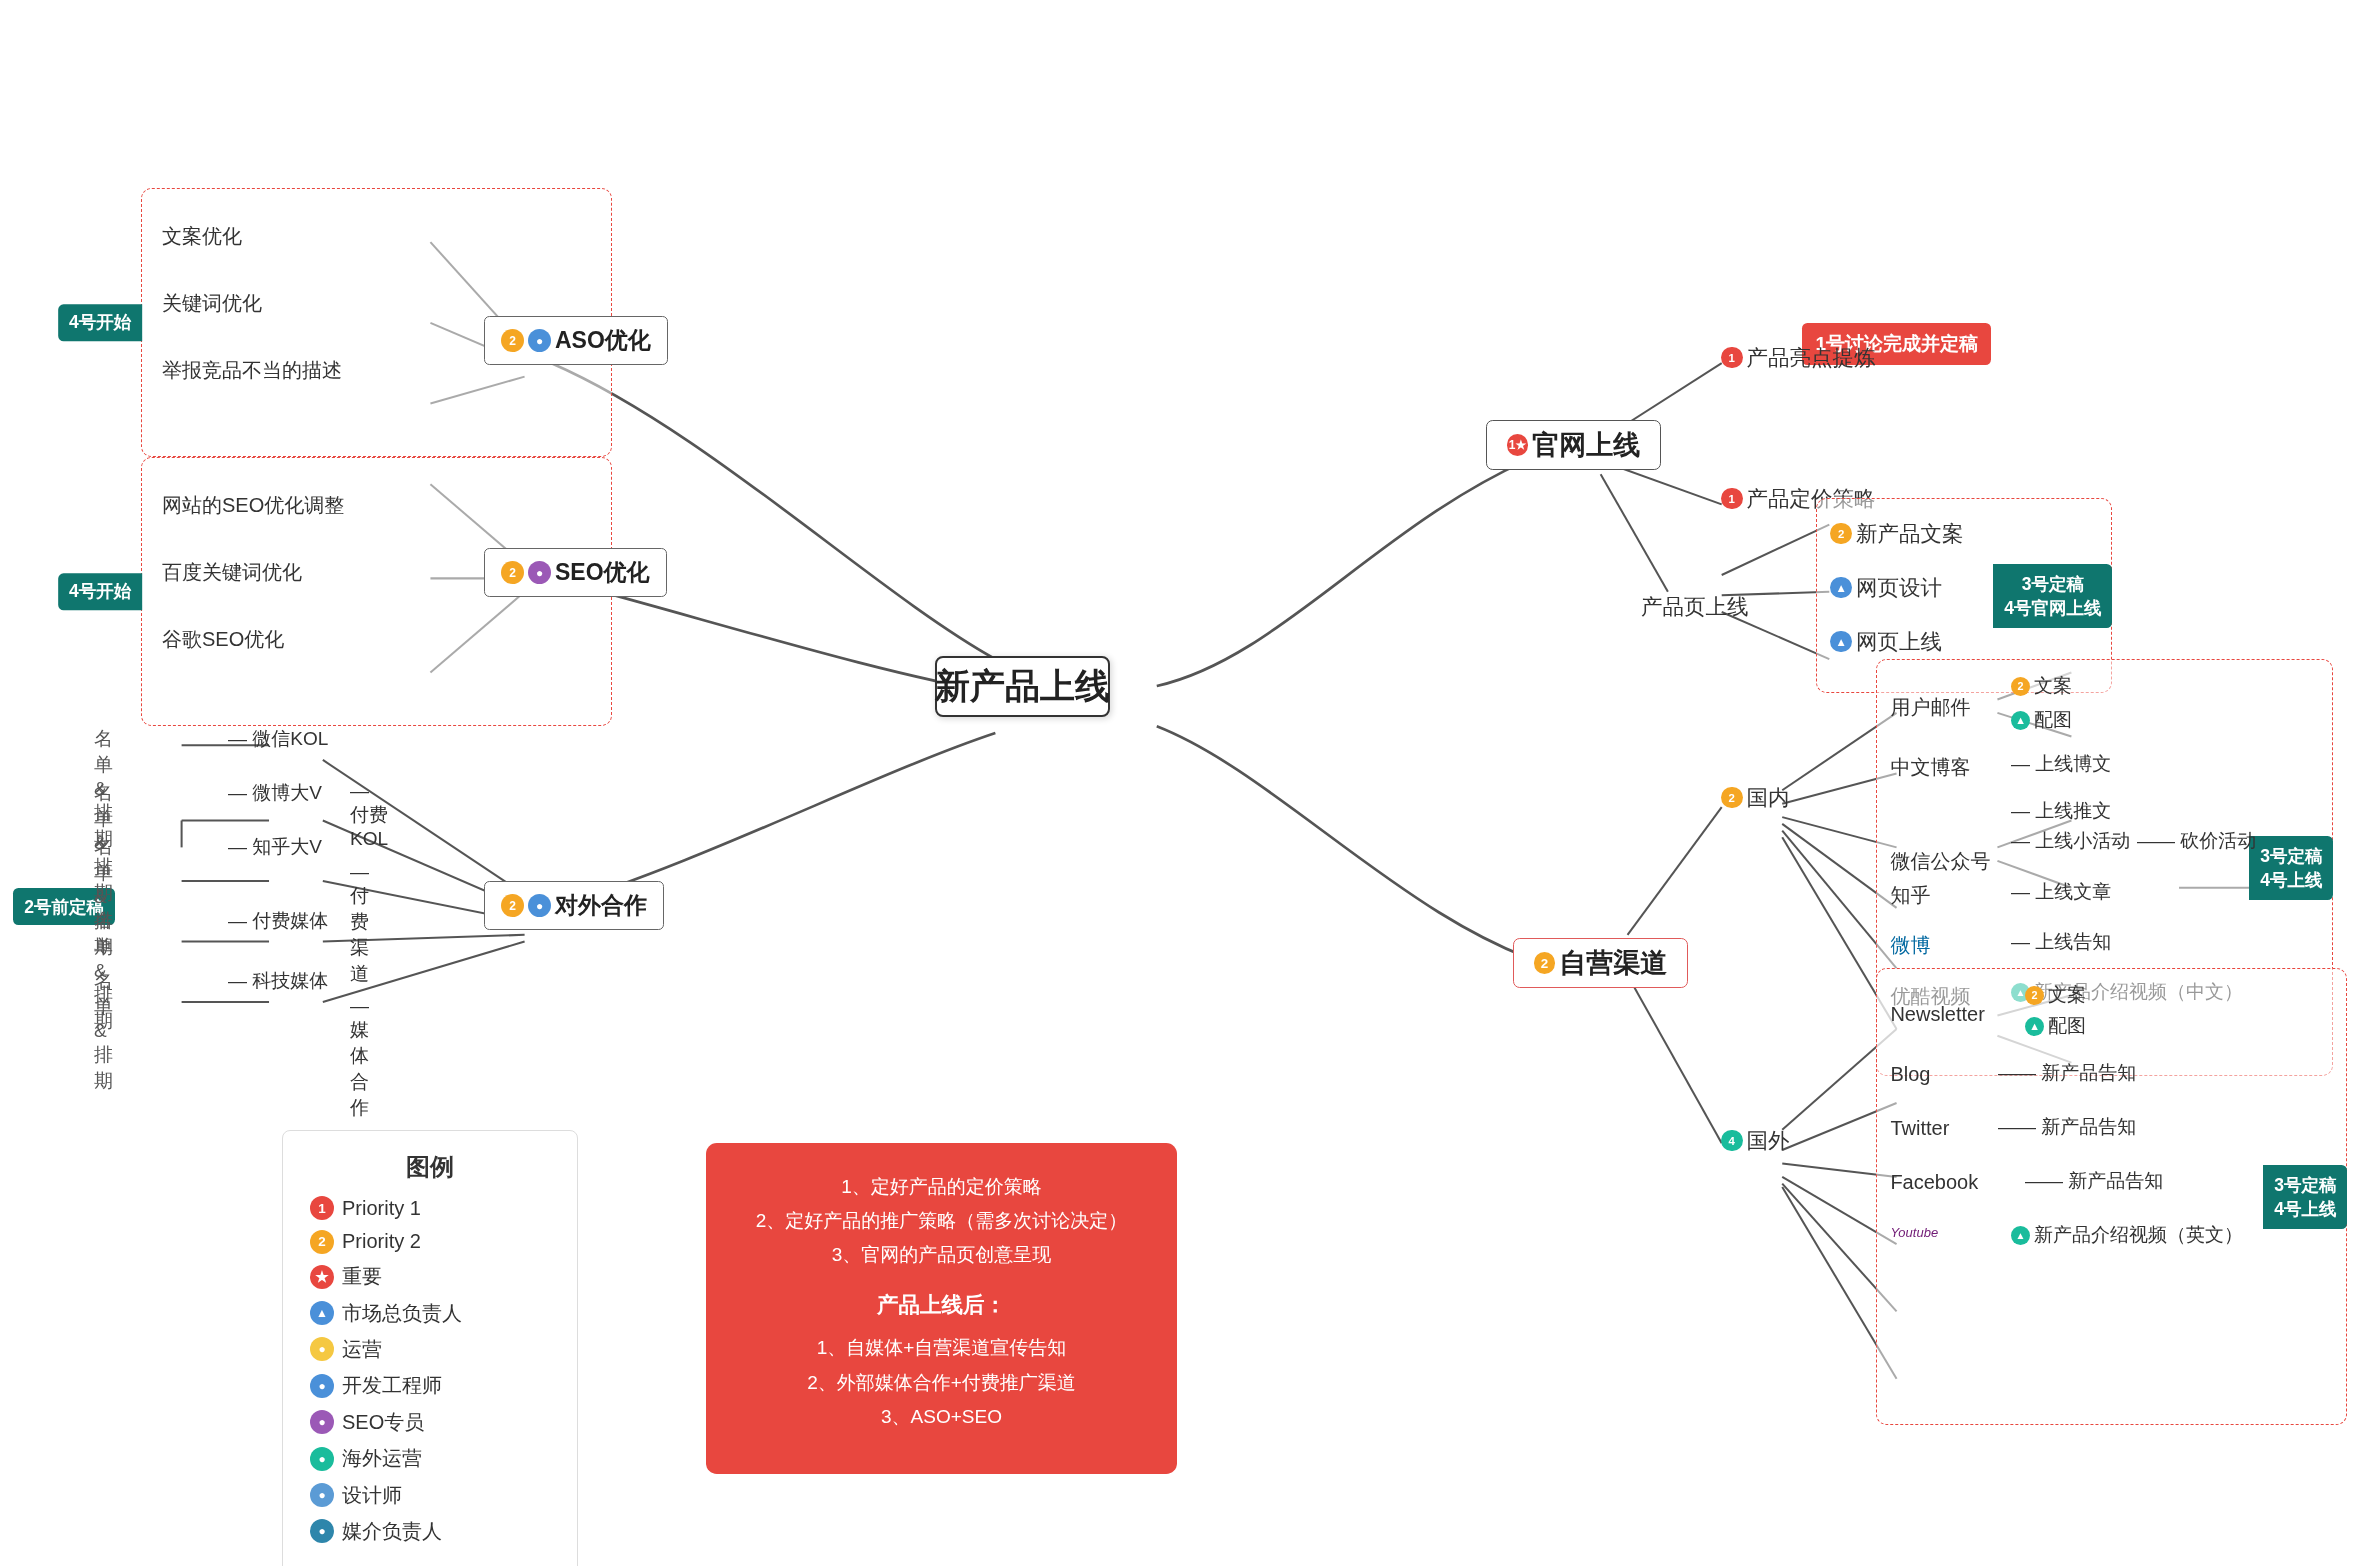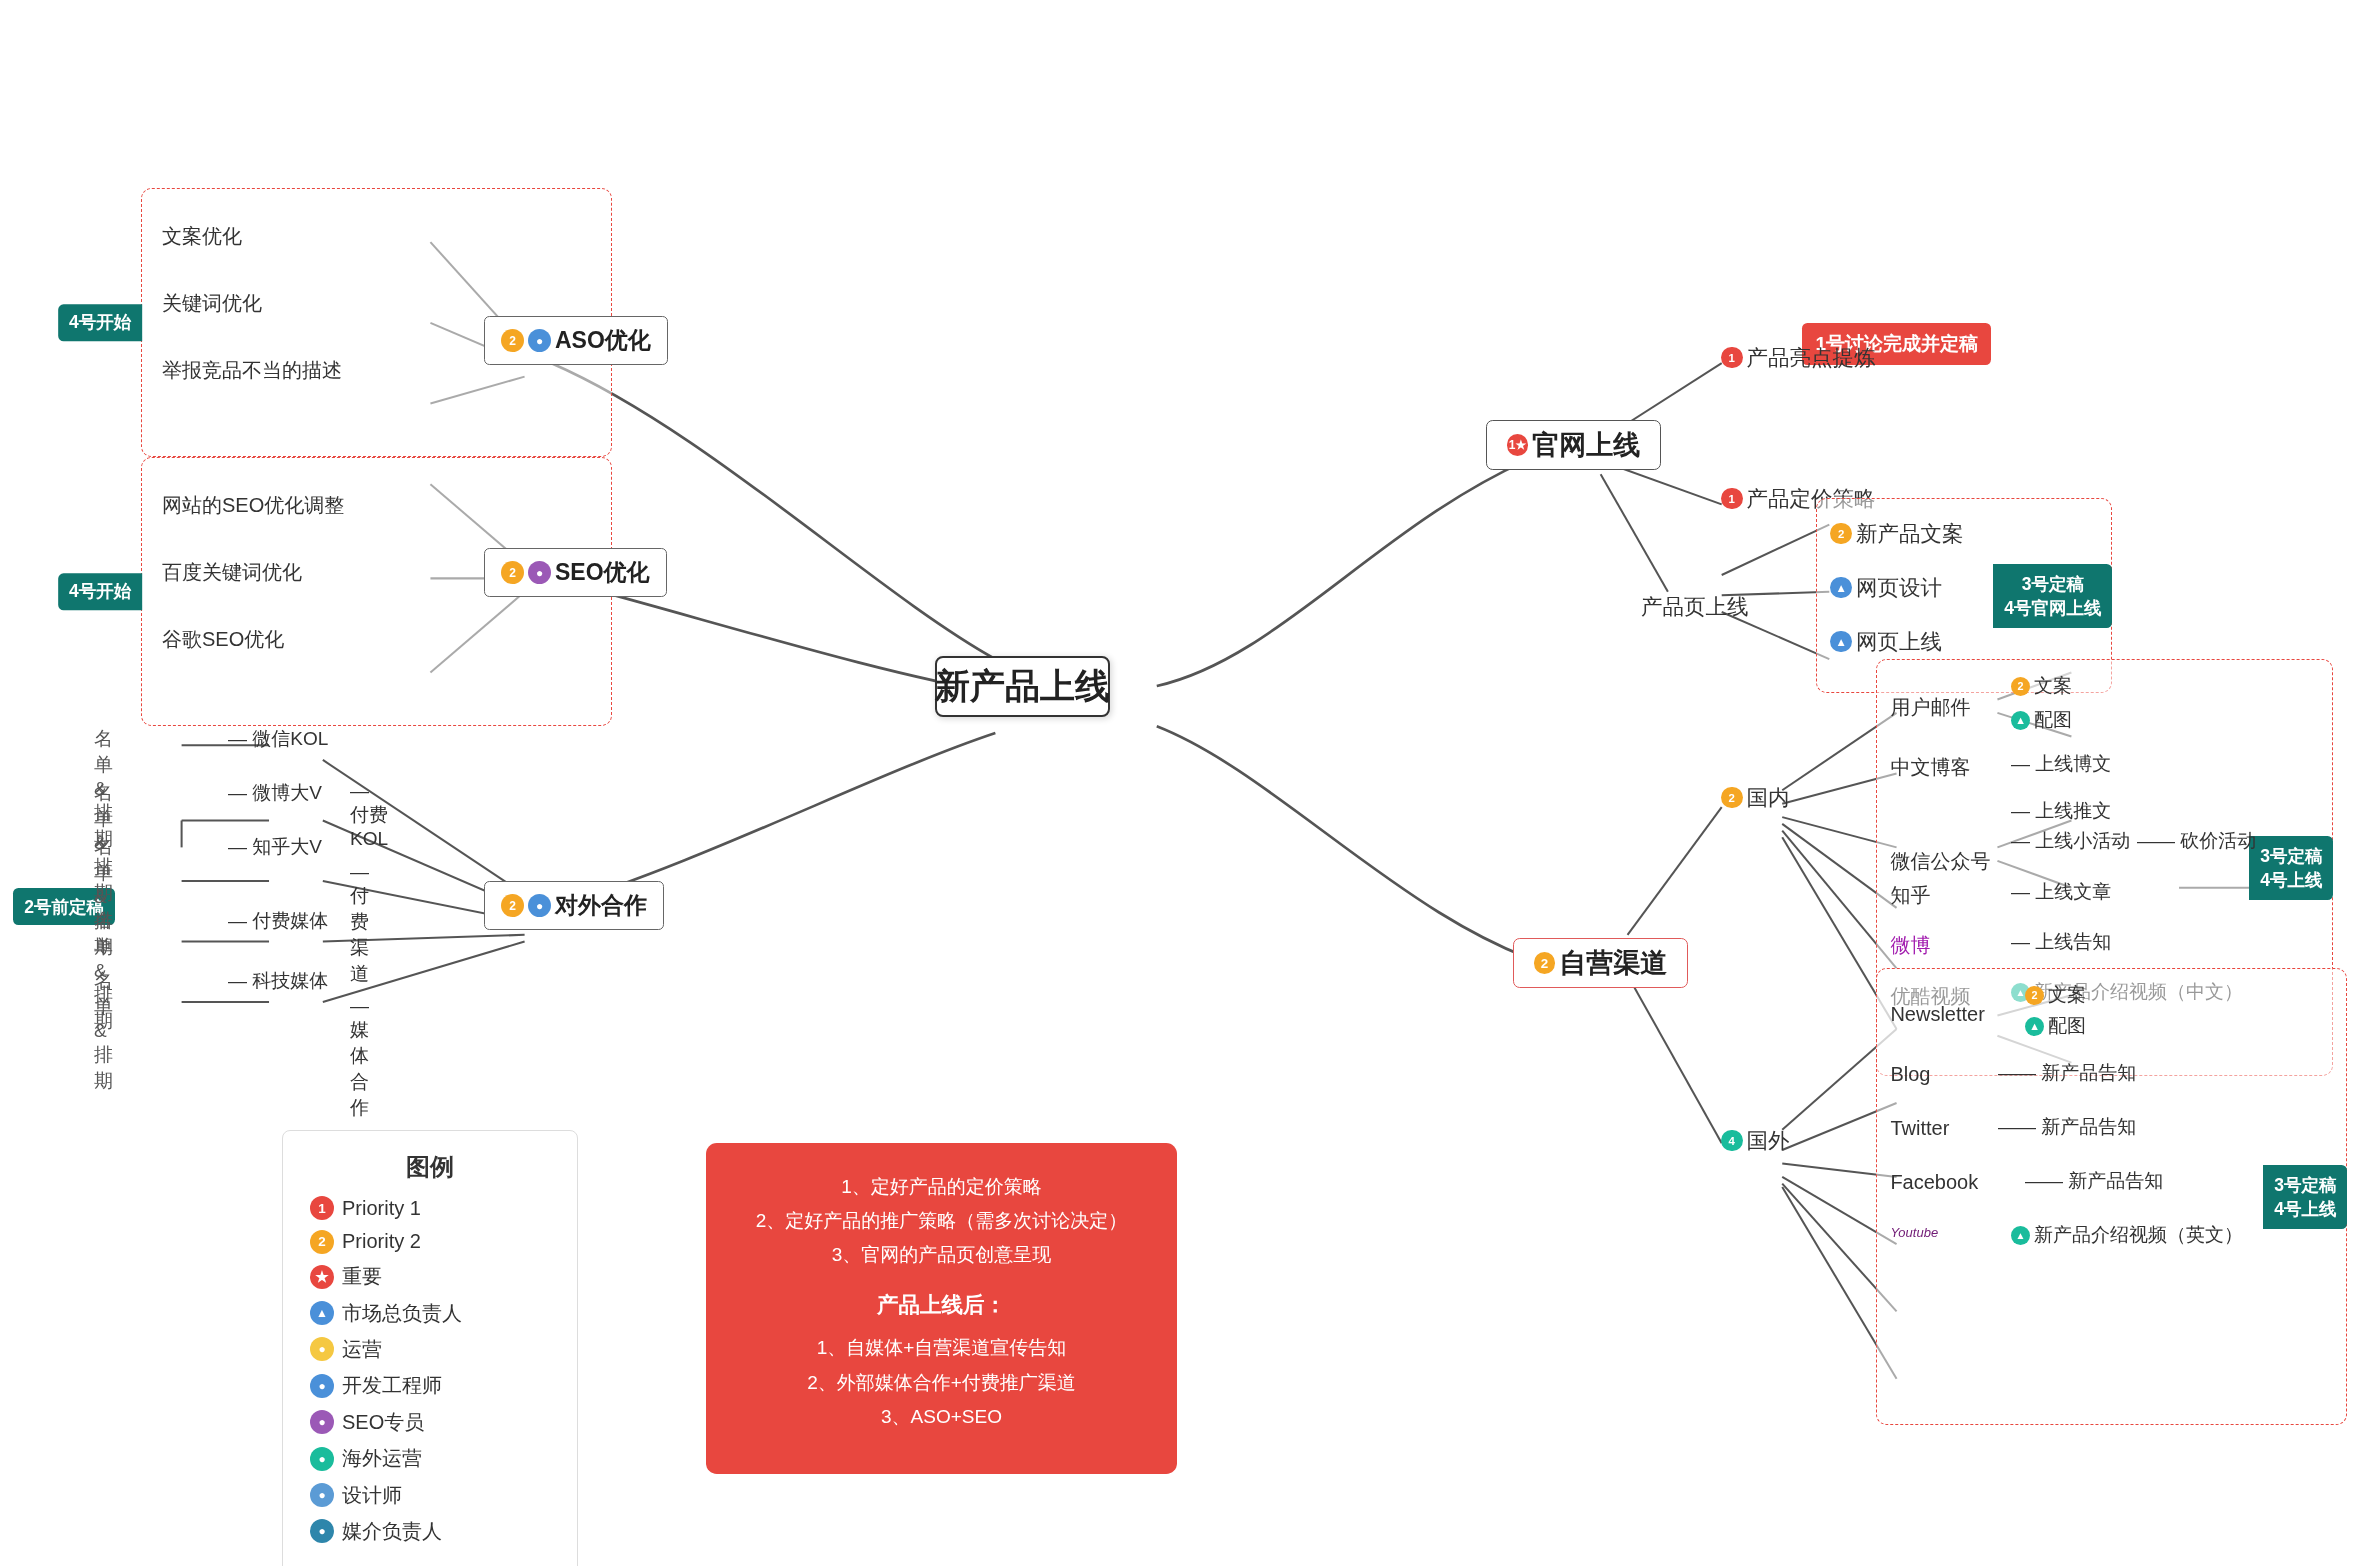--- a/index.html
+++ b/index.html
@@ -326,21 +326,21 @@
   <div style="position:absolute; left:13.4px; top:155px; font-size:20px; color:#333;margin-top:33px;">微信公众号</div>
   <div style="position:absolute; left:134px; top:138px; font-size:19px; color:#333;">— 上线推文</div>
   <div style="position:absolute; left:134px; top:168px; font-size:19px; color:#333; display:flex; align-items:flex-start;">
     — 上线小活动
     <span style="margin-left:6.7px;">—— 砍价活动</span>
   </div>
 
   <div style="position:absolute; left:13.4px; top:222px; font-size:20px; color:#333;">知乎</div>
   <div style="position:absolute; left:134px; top:219px; font-size:19px; color:#333;">— 上线文章</div>
 
-  <div style="position:absolute; left:13.4px; top:272px; font-size:20px; color:#a21caf;">微博</div>
+  <div style="position:absolute; left:13.4px; top:272px; font-size:20px; color:#0369a1;">微博</div>
   <div style="position:absolute; left:134px; top:269px; font-size:19px; color:#333;">— 上线告知</div>
 
   <div style="position:absolute; left:13.4px; top:323px; font-size:20px; color:#333;">优酷视频</div>
   <div style="position:absolute; left:134px; top:319px; font-size:19px; color:#333; display:flex; align-items:center;">
     <span class="inline-badge badge-teal" style="background:#1abc9c; width:19px; height:19px; font-size:10px;">▲</span>新产品介绍视频（中文）
   </div>
 </div>
 
 <div class="dashed-box" style="left:1876px; top:968px; width:471px; height:457px;">
   <div class="tag-node tag-red" style="position:absolute; right:-1.3px; top:50%; transform:translateY(-50%); padding:8px 10.8px; font-size:17.5px; border-radius:0 5.4px 5.4px 0;">

